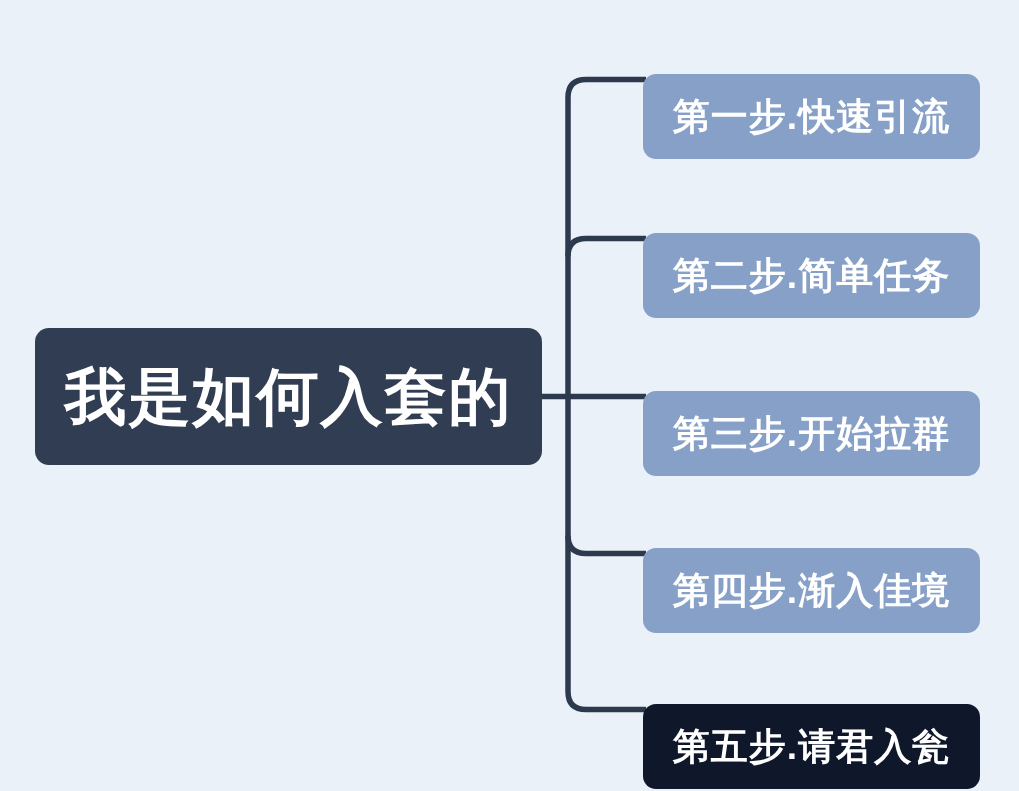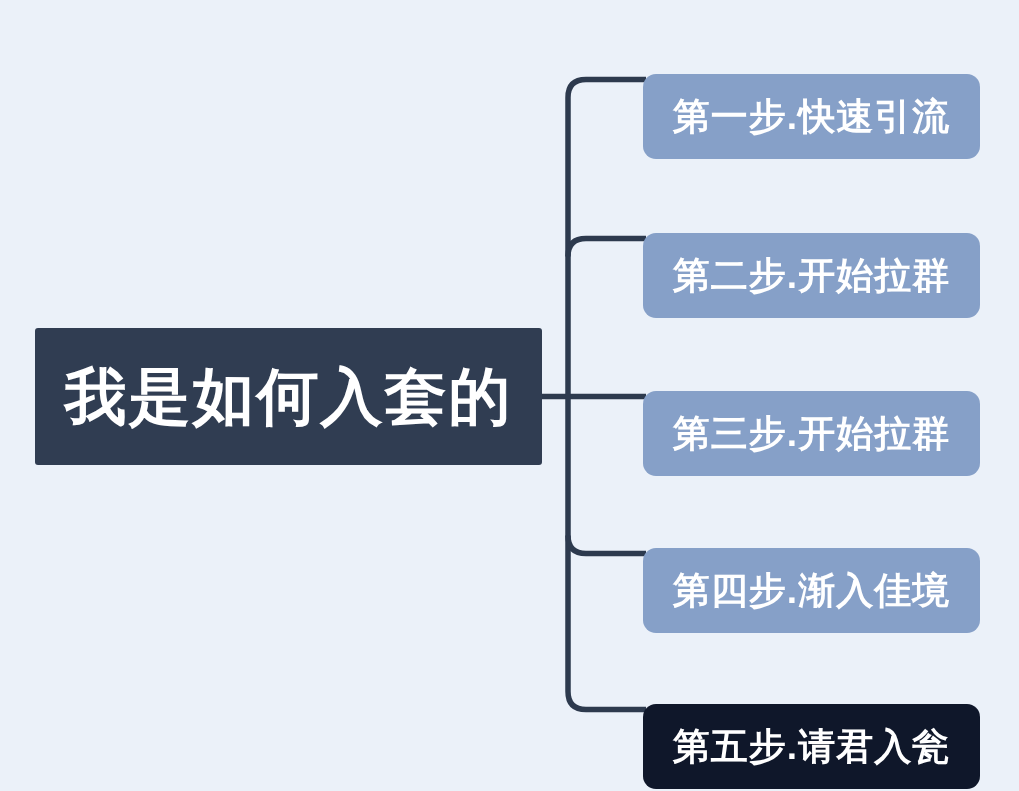--- a/index.html
+++ b/index.html
@@ -35,21 +35,21 @@
     color: #FFFFFF;
     font-weight: 700;
     white-space: nowrap;
     cursor: default;
   }
   .root-node {
     left: 35px;
     top: 328px;
     width: 507px;
     height: 137px;
-    border-radius: 3px;
+    border-radius: 14px;
     font-size: 62px;
     letter-spacing: 2px;
   }
   .branch-node {
     left: 643px;
     width: 337px;
     height: 85px;
     border-radius: 13px;
     font-size: 37px;
     letter-spacing: 1px;
@@ -75,21 +75,21 @@
 
   <div class="node root-node" style="background: rgb(48, 61, 82); color: rgb(255, 255, 255);">
     <span>我是如何入套的</span>
   </div>
 
   <div class="node branch-node branch-1" style="background: rgb(134, 160, 200); color: rgb(255, 255, 255);">
     <span>第一步.快速引流</span>
   </div>
 
   <div class="node branch-node branch-2" style="background: rgb(134, 160, 200); color: rgb(255, 255, 255);">
-    <span>第二步.开始拉群</span>
+    <span>第二步.简单任务</span>
   </div>
 
   <div class="node branch-node branch-3" style="background: rgb(134, 160, 200); color: rgb(255, 255, 255);">
     <span>第三步.开始拉群</span>
   </div>
 
   <div class="node branch-node branch-4" style="background: rgb(134, 160, 200); color: rgb(255, 255, 255);">
     <span>第四步.渐入佳境</span>
   </div>
 

